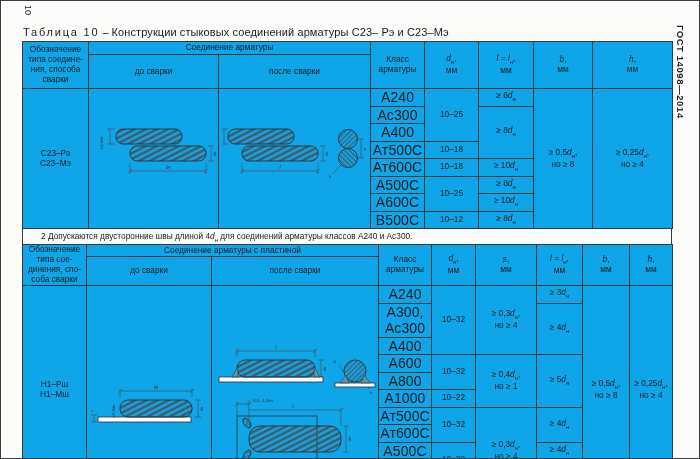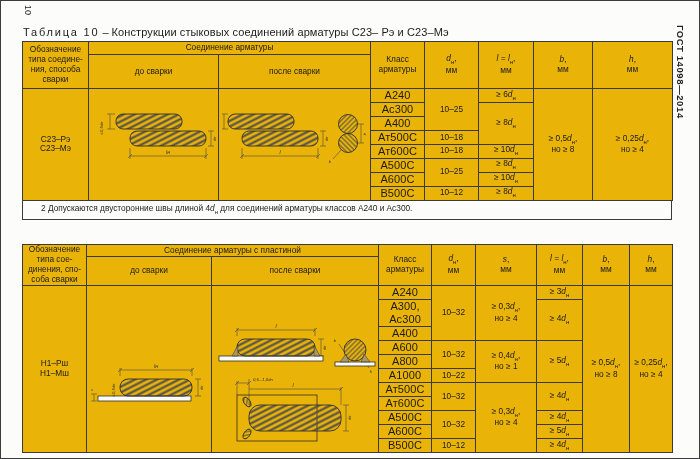--- a/index.html
+++ b/index.html
@@ -5,30 +5,30 @@
   html,body{margin:0;padding:0;background:#d9d9d9;}
   .page{position:relative;width:700px;height:459px;background:#fcfcfb;border:1px solid #3c3c3c;
         box-sizing:border-box;font-family:"Liberation Sans",sans-serif;color:#1c1c1c;overflow:hidden;}
   .pagenum{position:absolute;left:22px;top:4px;writing-mode:vertical-rl;font-size:9px;color:#222;}
   .gostref{position:absolute;left:674px;top:24px;writing-mode:vertical-rl;font-size:9.5px;
            font-weight:bold;letter-spacing:.6px;color:#222;white-space:nowrap;}
   .blk{position:absolute;left:21px;width:650px;}
   .blk10{top:25px;} .blk11{top:243px;}
   .ttl{font-size:11px;white-space:nowrap;margin:0 0 3px 1px;}
   .ttl .lbl{letter-spacing:1.8px;} .ttl .dash{padding:0 3px;} .ttl .txt{letter-spacing:.1px;}
-  table{border-collapse:collapse;table-layout:fixed;width:650px;background:#eab308;}
+  table{border-collapse:collapse;table-layout:fixed;width:650px;background:#0ea5e9;}
   td,th{border:1px solid #3a3a3a;padding:0 1px;font-weight:normal;text-align:center;
         vertical-align:middle;font-size:8.3px;line-height:1.18;color:#1b1b1b;overflow:hidden;}
   .t10 thead tr.h1{height:13px;} .t10 thead tr.h2{height:34px;} .t10 tbody tr{height:12.5px;}
   .t11 thead tr.h1{height:12px;} .t11 thead tr.h2{height:29px;} .t11 tbody tr{height:14px;}
   .pre{white-space:pre-line;}
   i{font-style:italic;}
   sub{font-size:6px;}
   .v2{display:block;}
-  .cls{font-size:11px;letter-spacing:.1px;}
+  .cls{font-size:14px;letter-spacing:.1px;}
   .draw{padding:0;}
   .draw svg{display:block;margin:0 auto;}
   .notes{border:1px solid #3a3a3a;margin-top:-1px;padding:2px 5px 3px 5px;box-sizing:border-box;
          font-size:8.3px;line-height:1.28;background:#fcfcfb;}
   .notes p{margin:0;text-indent:13px;}
   .dt{font-size:5.2px;font-style:italic;fill:#333;stroke:none;font-family:"Liberation Sans",sans-serif;}
   .dt2{font-size:4.2px;font-style:italic;fill:#333;stroke:none;font-family:"Liberation Sans",sans-serif;}
   .dim{stroke:#4a4a4a;stroke-width:.6;fill:none;}
   .bar{fill:url(#rib);stroke:#2f2f2f;stroke-width:.9;}
   .sect{fill:url(#hx);stroke:#2f2f2f;stroke-width:.9;}

